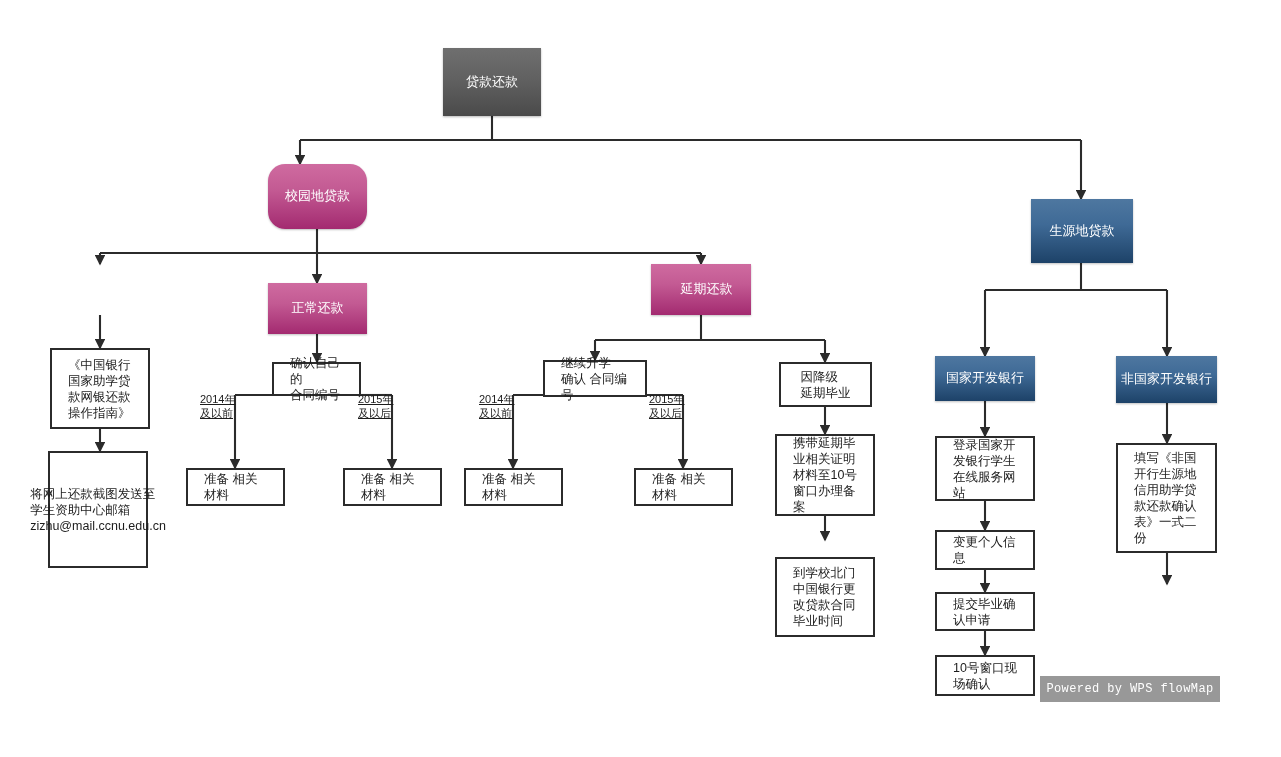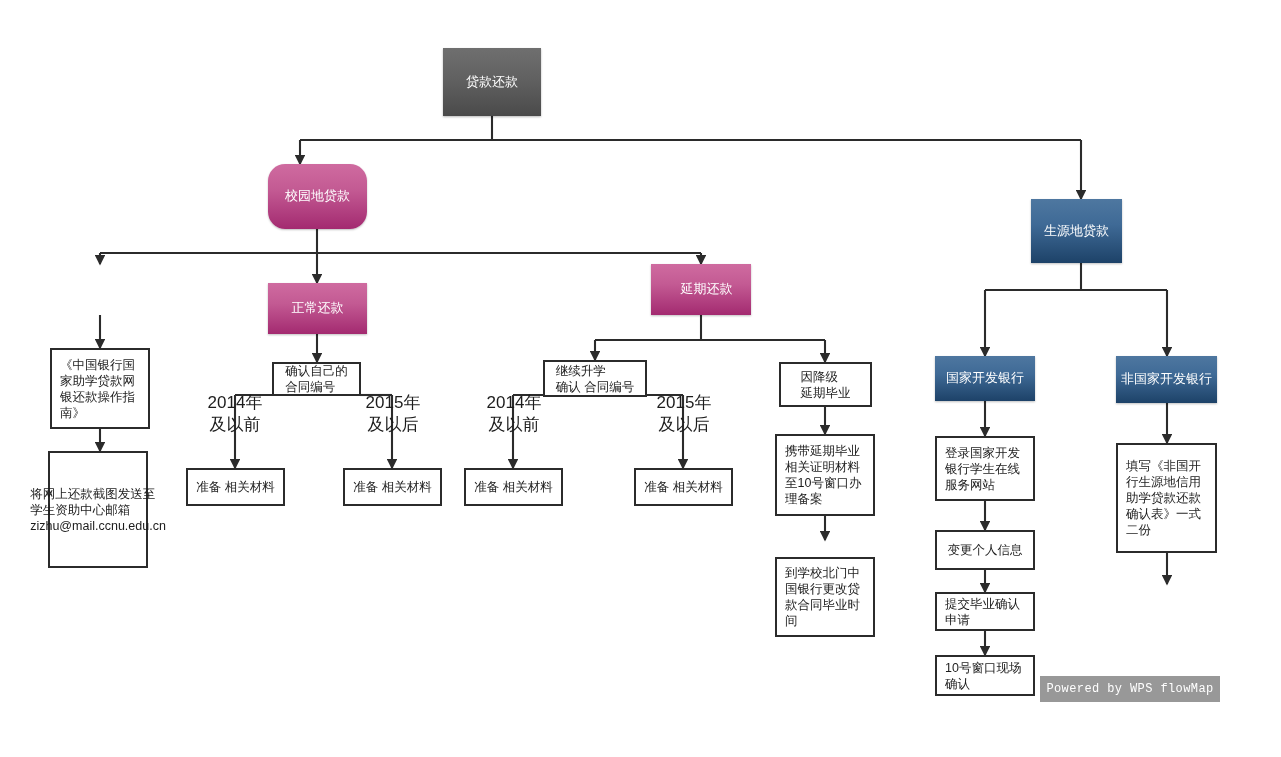--- a/index.html
+++ b/index.html
@@ -55,31 +55,31 @@
     font-size:13px;
     border:none;
     box-shadow:0 1px 2px rgba(0,0,0,.25);
   }
   
   .n-box{
     background:#ffffff;
     color:#1c1c1c;
     font-size:12.5px;
     border:2px solid #2b2b2b;
-    padding:2px 8px;
+    padding:2px 16px;
   }
   
   .elabel{
     position:absolute;
-    font-size:17px;
+    font-size:11px;
     color:#1c1c1c;
-    text-align:center;
     line-height:1.3;
     white-space:pre-line;
     z-index:4;
+    text-decoration:underline;
   }
   
   .watermark{
     position:absolute;
     left:1040px; top:676px;
     width:180px; height:26px;
     background:#989898;
     color:#ffffff;
     font-family:"Liberation Mono","DejaVu Sans Mono",monospace;
     font-size:12px;
@@ -155,21 +155,21 @@
 
       <path d="M 1167,403 L 1167,443" marker-end="url(#arrow)"></path>
       <path d="M 1167,553 L 1167,584" marker-end="url(#arrow)"></path>
     </g>
   </svg>
 
   <div class="node n-root" style="left:443px;top:48px;width:98px;height:68px;">贷款还款</div>
 
   <div class="node n-pink" style="left:268px;top:164px;width:99px;height:65px;border-radius:17px;">校园地贷款</div>
 
-  <div class="node n-blue" style="left:1031px;top:199px;width:91px;height:64px;">生源地贷款</div>
+  <div class="node n-blue" style="left:1031px;top:199px;width:102px;height:64px;">生源地贷款</div>
 
 
   <div class="node n-pink" style="left:268px;top:283px;width:99px;height:51px;">正常还款</div>
 
   <div class="node n-pink" style="left:651px;top:264px;width:100px;height:51px;padding-left:11px;">延期还款</div>
 
   <div class="node n-blue" style="left:935px;top:356px;width:100px;height:45px;">国家开发银行</div>
 
   <div class="node n-blue" style="left:1116px;top:356px;width:101px;height:47px;">非国家开发银行</div>
 

